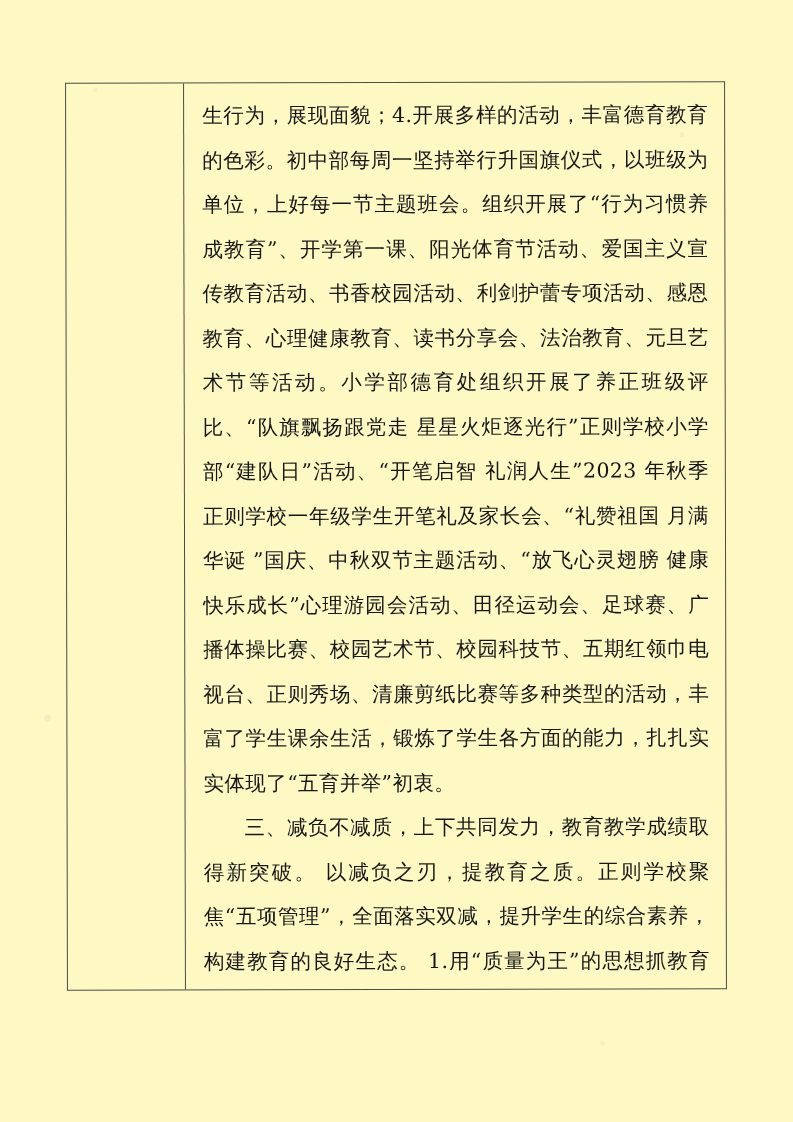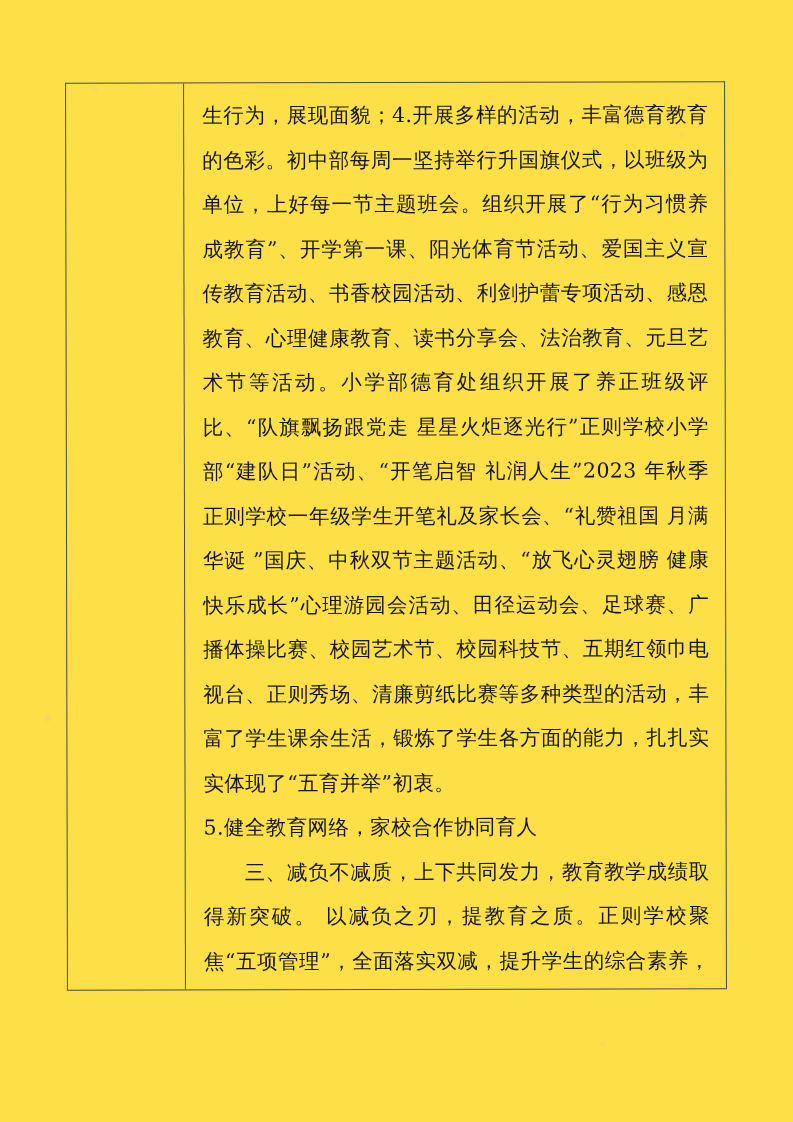--- a/index.html
+++ b/index.html
@@ -12,21 +12,21 @@
     background: #ffffff;
     font-family: "Liberation Serif", serif;
     position: relative;
     overflow: hidden;
   }
 
   
   .page {
     position: absolute;
     inset: 0;
-    background: #fde047;
+    background: #fef9c3;
   }
   .scan-noise {
     position: absolute;
     inset: 0;
     background:
       radial-gradient(circle at 12% 8%, rgba(200,195,185,0.18) 0 2px, transparent 3px),
       radial-gradient(circle at 86% 12%, rgba(190,185,175,0.16) 0 2px, transparent 3px),
       radial-gradient(circle at 6% 64%, rgba(195,190,180,0.20) 0 3px, transparent 4px),
       radial-gradient(circle at 76% 93%, rgba(195,190,180,0.16) 0 2px, transparent 3px);
     pointer-events: none;
@@ -101,17 +101,16 @@
   <span class="corner-mark cm-tl"></span>
   <span class="corner-mark cm-tr"></span>
   <span class="corner-mark cm-lm"></span>
   <span class="corner-mark cm-bl"></span>
   <span class="corner-mark cm-br"></span>
 
   <div class="doc-table skew">
     <div class="col-label"></div>
     <div class="col-body body-text">
       <p class="noindent">生行为，展现面貌；4.开展多样的活动，丰富德育教育的色彩。初中部每周一坚持举行升国旗仪式，以班级为单位，上好每一节主题班会。组织开展了“行为习惯养成教育”、开学第一课、阳光体育节活动、爱国主义宣传教育活动、书香校园活动、利剑护蕾专项活动、感恩教育、心理健康教育、读书分享会、法治教育、元旦艺术节等活动。小学部德育处组织开展了养正班级评比、“队旗飘扬跟党走 星星火炬逐光行”正则学校小学部“建队日”活动、“开笔启智 礼润人生”2023 年秋季正则学校一年级学生开笔礼及家长会、“礼赞祖国 月满华诞 ”国庆、中秋双节主题活动、“放飞心灵翅膀 健康快乐成长”心理游园会活动、田径运动会、足球赛、广播体操比赛、校园艺术节、校园科技节、五期红领巾电视台、正则秀场、清廉剪纸比赛等多种类型的活动，丰富了学生课余生活，锻炼了学生各方面的能力，扎扎实实体现了“五育并举”初衷。</p>
-      <p class="noindent">5.健全教育网络，家校合作协同育人</p>
       <p class="indent2">三、减负不减质，上下共同发力，教育教学成绩取得新突破。 以减负之刃，提教育之质。正则学校聚焦“五项管理”，全面落实双减，提升学生的综合素养，构建教育的良好生态。 1.用“质量为王”的思想抓教育教学质量的提升今年初中部 2020 届中考再创</p>
     </div>
   </div>
 </div>
 
 </body></html>

